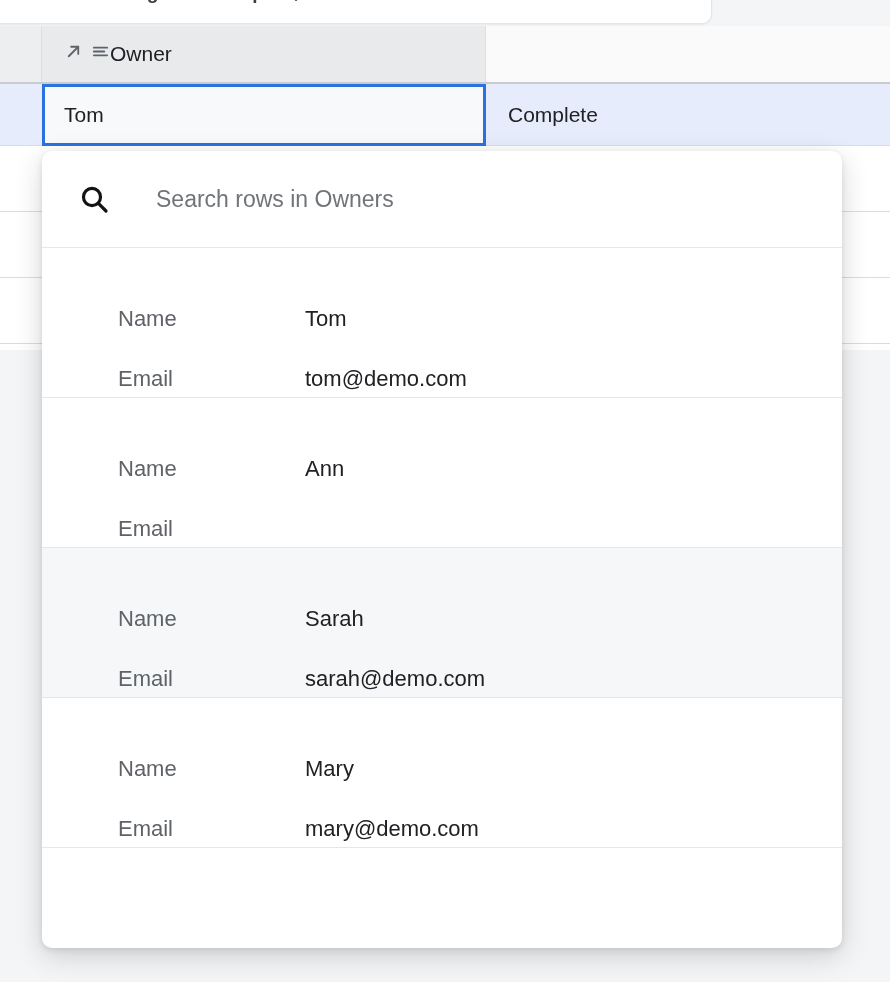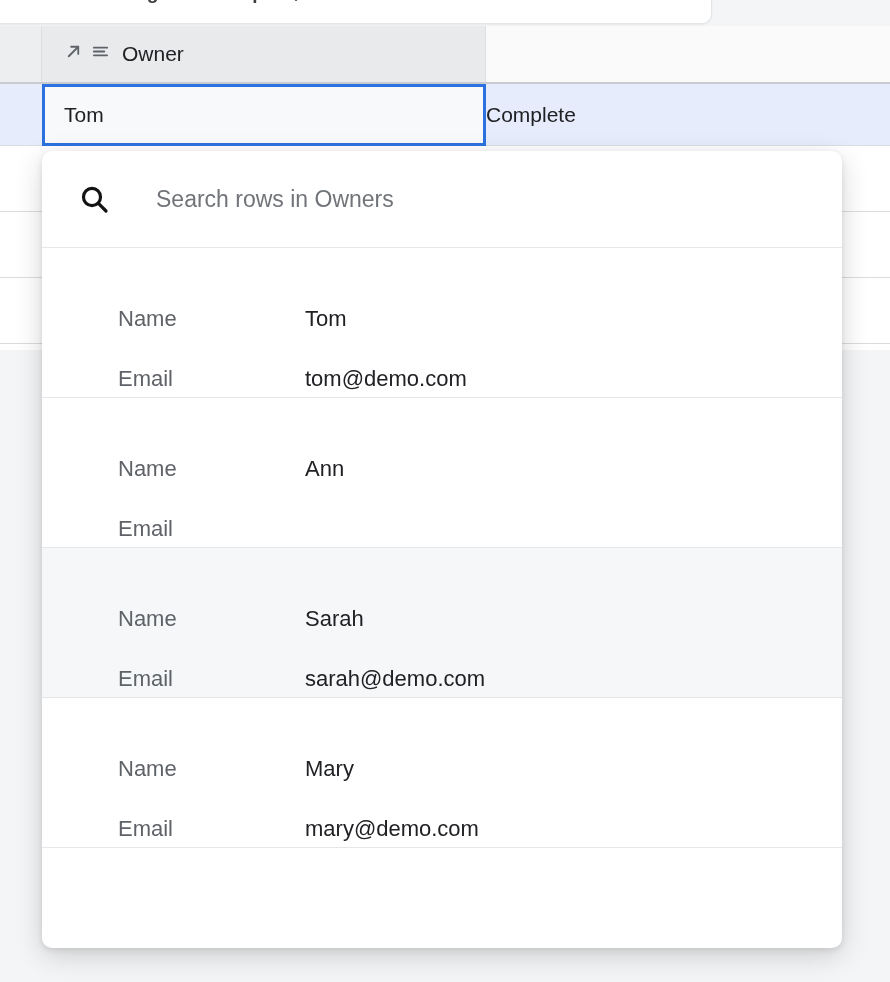--- a/index.html
+++ b/index.html
@@ -68,21 +68,21 @@
     left: 0; top: 0;
     width: 890px;
     height: 58px;
     background: #fafafa;
     border-bottom: 2px solid #c8cbcf;
     display: flex;
   }
   .hcell {
     display: flex;
     align-items: center;
-    gap: 12px;
+    gap: 0;
     padding-left: 22px;
     height: 100%;
     border-right: 1px solid #dcdee1;
     font-size: 21px;
     color: #202124;
   }
   .hcell.gutter { width: 42px; padding: 0; background: #eceef0; }
   .hcell.owner  { width: 444px; background: #e8eaec; }
   .hcell.status { width: 404px; background: #fafafa; border-right: none; }
   .hcell-icons { display: flex; align-items: center; gap: 8px; color: #5f6368; }
@@ -90,20 +90,21 @@
   .body-row {
     position: absolute;
     left: 0;
     width: 890px;
     display: flex;
     border-bottom: 1px solid #dadce0;
   }
   .body-row.selected { background: #e6ecfb; }
   .bcell {
     height: 100%;
+    padding-left: 22px;
     display: flex;
     align-items: center;
     font-size: 21px;
     color: #202124;
   }
   .bcell.gutter { width: 42px; padding: 0; }
   .bcell.owner  { width: 444px; }
   .bcell.status { width: 404px; }
 
   .sel-outline {

